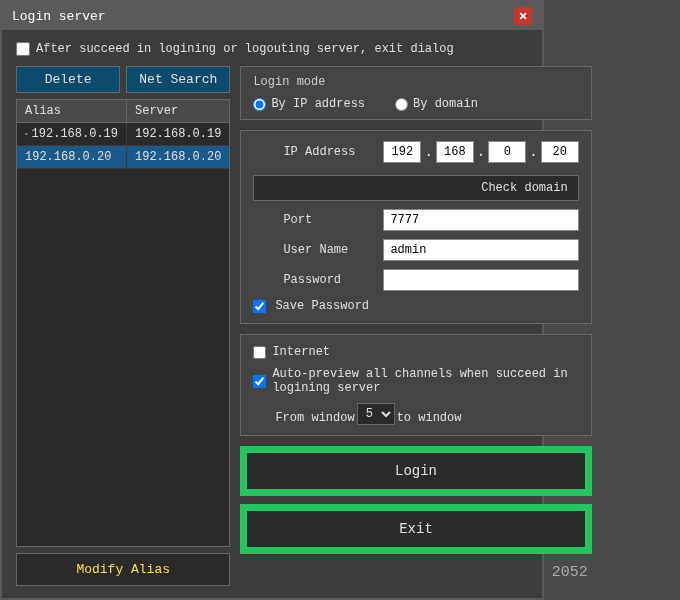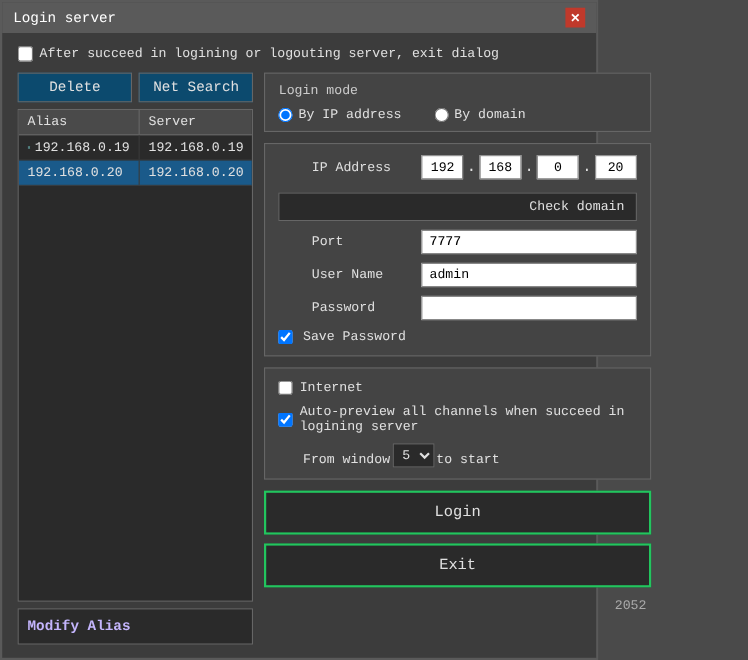--- a/index.html
+++ b/index.html
@@ -135,29 +135,28 @@
     .server-icon {
       width: 14px;
       height: 14px;
       display: inline-block;
     }
     .modify-btn-row {
       display: flex;
     }
     .modify-btn {
       background: #2a2a2a;
-      color: #c4b5fd;
+      color: #fde047;
       border: 1px solid #666;
       padding: 8px;
       font-family: 'Courier New', monospace;
       font-size: 13px;
       cursor: pointer;
       width: 100%;
-      text-align: left;
-      font-weight: bold;
+      text-align: center;
     }
 
     
     .right-panel {
       flex: 1;
       display: flex;
       flex-direction: column;
       gap: 10px;
     }
     .login-mode-box {
@@ -284,31 +283,31 @@
       cursor: pointer;
     }
     .action-buttons {
       display: flex;
       flex-direction: column;
       gap: 8px;
     }
     .action-btn {
       background: #2a2a2a;
       color: #e0e0e0;
-      border: 2px solid #22c55e;
+      border: 7px solid #22c55e;
       padding: 10px;
       font-family: 'Courier New', monospace;
       font-size: 14px;
       cursor: pointer;
       text-align: center;
       width: 100%;
     }
     .version-row {
       text-align: right;
-      font-size: 12px;
+      font-size: 15px;
       color: #aaa;
       padding-right: 4px;
     }
   </style>
 </head>
 <body>
 
 <div class="window">
 
   <div class="title-bar">
@@ -426,21 +425,21 @@
           </div>
           <div class="option-row">
             <input type="checkbox" checked="" style="">
             <label>Auto-preview all channels when succeed in logining server</label>
           </div>
           <div class="from-window-row">
             <span>From window</span>
             <select>
               <option>5</option>
             </select>
-            <span>to start</span>
+            <span>to window</span>
           </div>
         </div>
 
         <div class="action-buttons">
           <button class="action-btn">Login</button>
           <button class="action-btn">Exit</button>
         </div>
 
         <div class="version-row">
           <span>2052</span>

